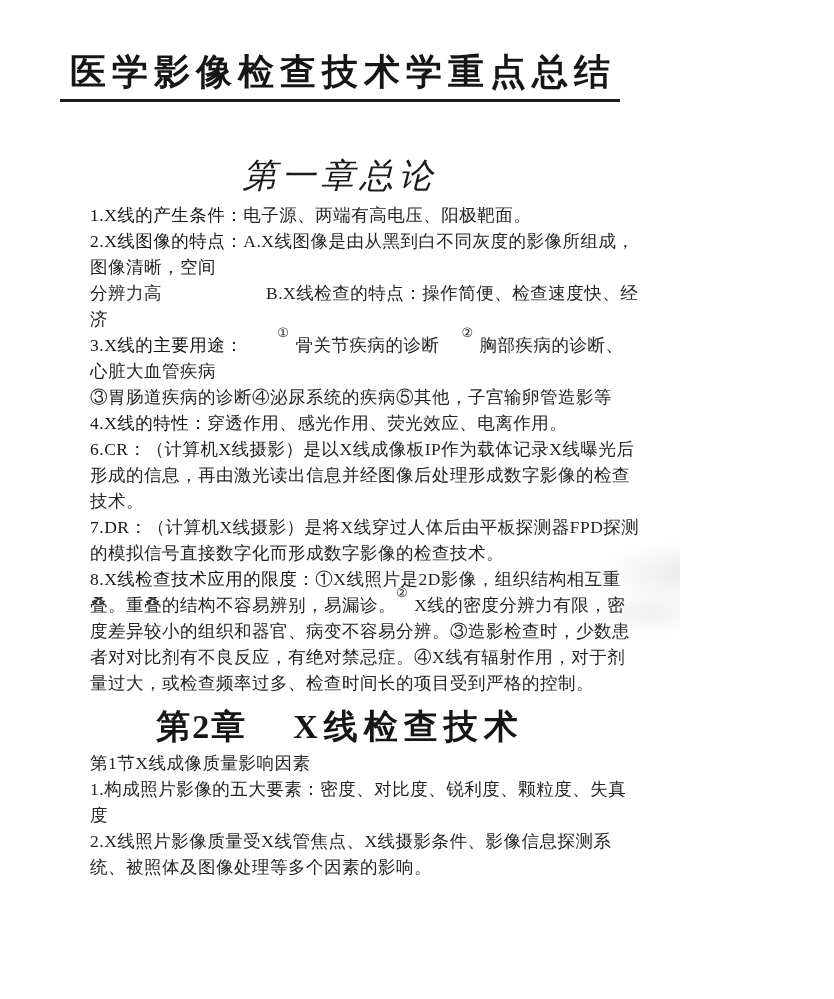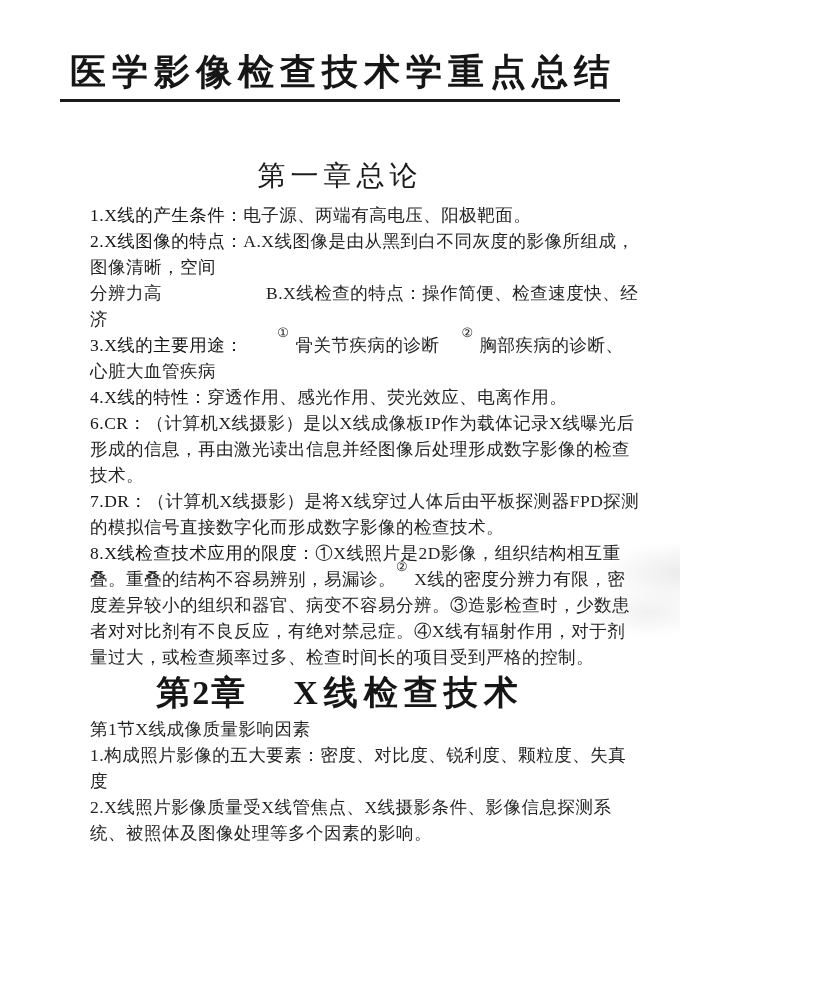--- a/index.html
+++ b/index.html
@@ -25,33 +25,34 @@
     font-size: 36px;
     font-weight: 700;
     letter-spacing: 6px;
     color: #161616;
     border-bottom: 3px solid #1a1a1a;
     padding: 0 4px 5px 10px;
     line-height: 44px;
   }
   .ch1-heading {
     text-align: center;
-    font-size: 28px;
+    font-size: 34px;
     font-weight: 400;
     letter-spacing: 5px;
     line-height: 52px;
     margin-top: 48px;
     color: #1b1b1b;
+    font-style: italic;
   }
   .ch2-heading {
     text-align: center;
     font-size: 34px;
     font-weight: 700;
     line-height: 46px;
-    margin-top: 0;
+    margin-top: 8px;
     letter-spacing: 2px;
     color: #161616;
     white-space: nowrap;
   }
   .ch2-gap { display: inline-block; width: 46px; }
   .ch2-title-part { letter-spacing: 6px; }
   .section-heading {
     font-size: 18.5px;
     font-weight: 400;
     line-height: 26px;
@@ -114,21 +115,21 @@
   </div>
 
   <div class="ch1-heading">第一章总论</div>
 
   <div class="content">
 
     <p class="item mt-p1"><b>1.X线的产生条件：</b><span>电子源、两端有高电压、阳极靶面。</span></p>
 
     <p class="item mt-p2"><b>2.X线图像的特点：</b><span>A.X线图像是由从黑到白不同灰度的影像所组成，图像清晰，空间</span><br><span>分辨力高</span><span class="gap-b"></span><span>B.X线检查的特点：操作简便、检查速度快、经济</span></p>
 
-    <p class="item mt-p3"><b>3.X线的主要用途：</b><span class="gap-sup1"></span><sup class="circ">①</sup><span>骨关节疾病的诊断</span><span class="gap-sup2"></span><sup class="circ">②</sup><span>胸部疾病的诊断、心脏大血管疾病</span><br></p>
+    <p class="item mt-p3"><b>3.X线的主要用途：</b><span class="gap-sup1"></span><sup class="circ">①</sup><span>骨关节疾病的诊断</span><span class="gap-sup2"></span><sup class="circ">②</sup><span>胸部疾病的诊断、心脏大血管疾病</span><br><span>③胃肠道疾病的诊断④泌尿系统的疾病⑤其他，子宫输卵管造影等</span></p>
 
     <p class="item"><b>4.X线的特性：</b><span>穿透作用、感光作用、荧光效应、电离作用。</span></p>
 
 
     <p class="item mt-p6"><b>6.CR：</b><span>（计算机X线摄影）是以X线成像板IP作为载体记录X线曝光后形成的信息，再由激光读出信息并经图像后处理形成数字影像的检查技术。</span></p>
 
     <p class="item mt-p7"><b>7.DR：</b><span>（计算机X线摄影）是将X线穿过人体后由平板探测器FPD探测的模拟信号直接数字化而形成数字影像的检查技术。</span></p>
 
     <p class="item mt-p8 wide-line"><b>8.X线检查技术应用的限度：</b><span>①X线照片是2D影像，组织结构相互重叠。重叠的结构不容易辨别，易漏诊。</span><sup class="circ">②</sup><span>X线的密度分辨力有限，密度差异较小的组织和器官、病变不容易分辨。③造影检查时，少数患者对对比剂有不良反应，有绝对禁忌症。④X线有辐射作用，对于剂量过大，或检查频率过多、检查时间长的项目受到严格的控制。</span></p>
 

